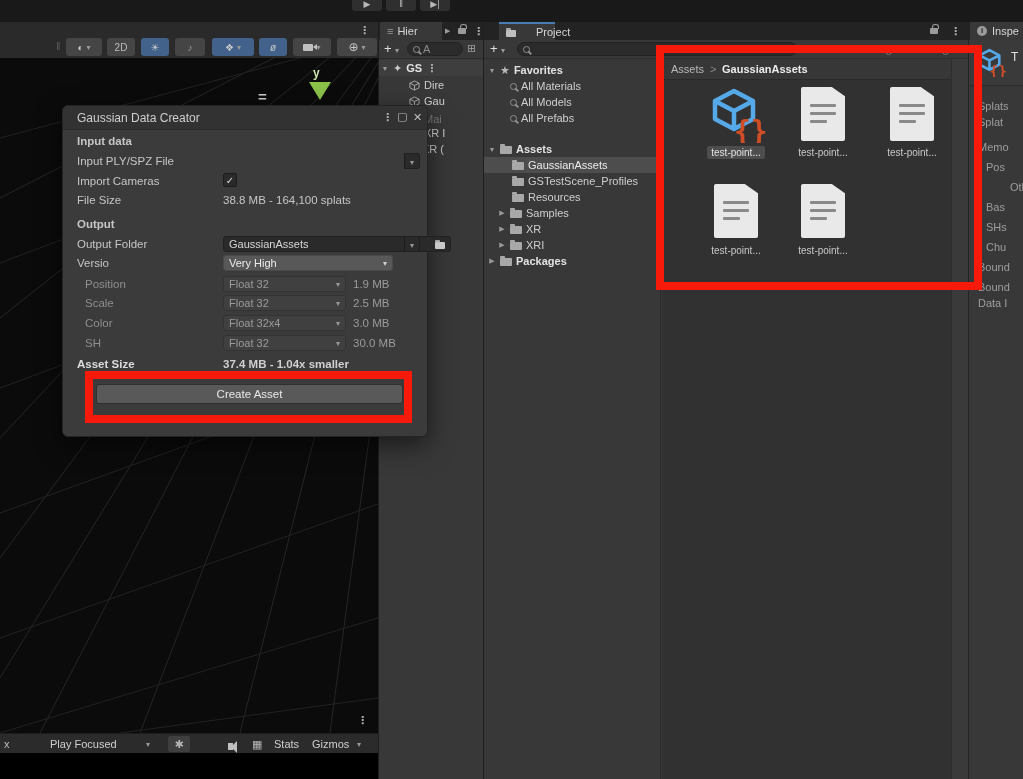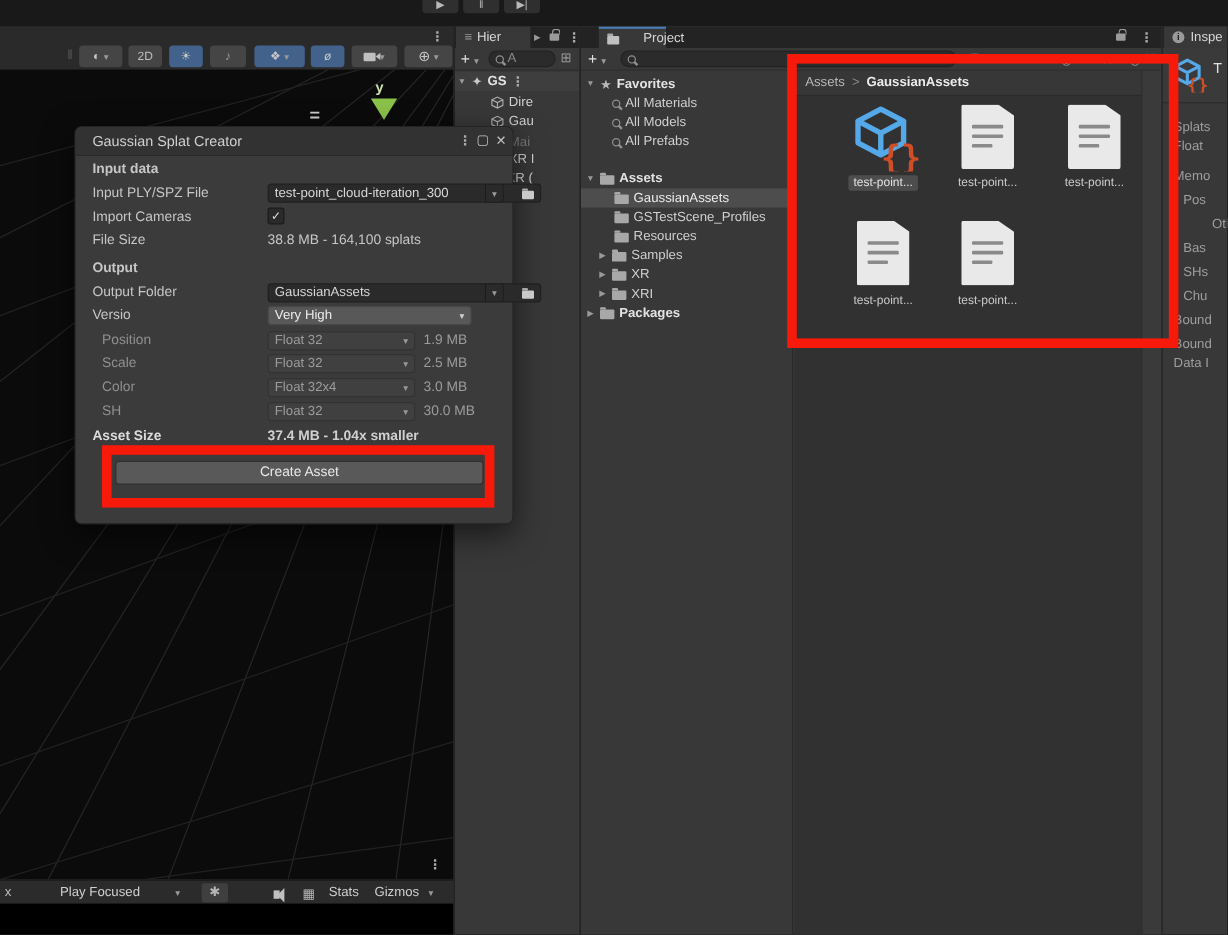--- a/index.html
+++ b/index.html
@@ -369,48 +369,43 @@
       </div>
     </div>
     <div class="abs" style="left:0;top:18px;right:0;height:46px;border-bottom:1px solid #2c2c2c;background:#3a3a3a;">
       <svg class="abs" style="left:7px;top:7px;" width="30" height="30" viewBox="0 0 58 58">
         <path d="M7,16 L26,6 L45,16 L45,34 L26,44 L7,34 Z M7,16 L26,26 L45,16 M26,26 L26,44" fill="none" stroke="#55a9e8" stroke-width="5" stroke-linejoin="round" stroke-linecap="round"></path>
         <text x="26" y="56" font-size="28" font-weight="bold" fill="#cf4e28" font-family="'DejaVu Sans Mono',monospace">{}</text>
       </svg>
       <span class="abs" style="left:42px;top:10px;color:#e0e0e0;font-size:12px;">T</span>
     </div>
     <span class="abs" style="left:9px;top:78px;color:#9e9e9e;">Splats</span>
-    <span class="abs" style="left:9px;top:94px;color:#9e9e9e;">Float</span>
+    <span class="abs" style="left:9px;top:94px;color:#9e9e9e;">Splat</span>
     <span class="abs" style="left:9px;top:119px;color:#9e9e9e;">Memo</span>
     <span class="abs" style="left:17px;top:139px;color:#9e9e9e;">Pos</span>
     <span class="abs" style="left:17px;top:159px;color:#9e9e9e;margin-left:24px;">Oth</span>
     <span class="abs" style="left:17px;top:179px;color:#9e9e9e;">Bas</span>
     <span class="abs" style="left:17px;top:199px;color:#9e9e9e;">SHs</span>
     <span class="abs" style="left:17px;top:219px;color:#9e9e9e;">Chu</span>
     <span class="abs" style="left:9px;top:239px;color:#9e9e9e;">Bound</span>
     <span class="abs" style="left:9px;top:259px;color:#9e9e9e;">Bound</span>
     <span class="abs" style="left:9px;top:275px;color:#9e9e9e;">Data I</span>
   </div>
 
   <div class="abs dialog">
     <div class="abs" style="left:0;top:0;right:0;height:24px;background:#323232;border-radius:6px 6px 0 0;border-bottom:1px solid #2a2a2a;">
-      <span class="abs" style="left:14px;top:5px;color:#cfcfcf;font-size:12px;">Gaussian Splat Creator</span>
+      <span class="abs" style="left:14px;top:5px;color:#cfcfcf;font-size:12px;">Gaussian Data Creator</span>
       <span class="abs dots" style="left:319px;top:5px;">⋮</span>
       <span class="abs" style="left:334px;top:4px;color:#c0c0c0;font-size:11px;">▢</span>
       <span class="abs" style="left:350px;top:5px;color:#c0c0c0;font-size:11px;">✕</span>
     </div>
 
     <span class="dlg-label bold" style="top:29px;">Input data</span>
 
     <span class="dlg-label" style="top:49px;">Input PLY/SPZ File</span>
-    <div class="dd" style="left:160px;top:47px;width:228px;">
-      <span style="overflow:hidden;white-space:nowrap;max-width:190px;">test-point_cloud-iteration_300</span>
-      <span class="spacer"></span>
-      <span class="folder small" style="background:#c9c9c9;"></span>
-    </div>
     <div class="ddarrow" style="left:341px;top:47px;"><span class="arrow">▾</span></div>
 
     <span class="dlg-label" style="top:69px;">Import Cameras</span>
     <div class="abs" style="left:160px;top:67px;width:14px;height:14px;background:#2a2a2a;border:1px solid #1b1b1b;border-radius:2px;color:#dcdcdc;font-size:10px;text-align:center;line-height:13px;"><span>✓</span></div>
 
     <span class="dlg-label" style="top:88px;">File Size</span>
     <span class="abs" style="left:160px;top:88px;color:#c6c6c6;font-size:11.5px;">38.8 MB - 164,100 splats</span>
 
     <span class="dlg-label bold" style="top:112px;">Output</span>
 

